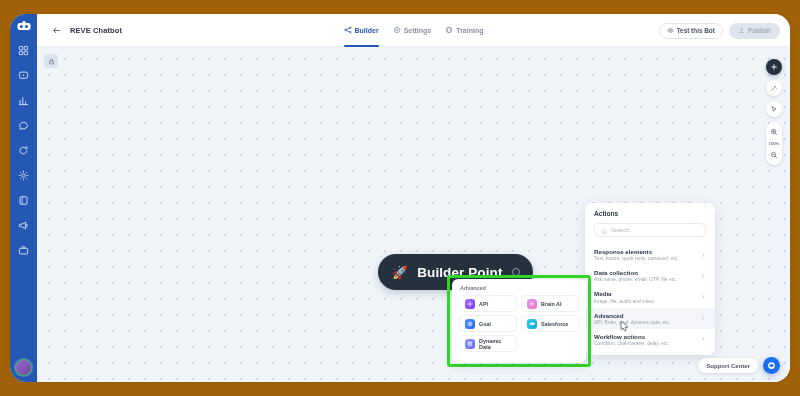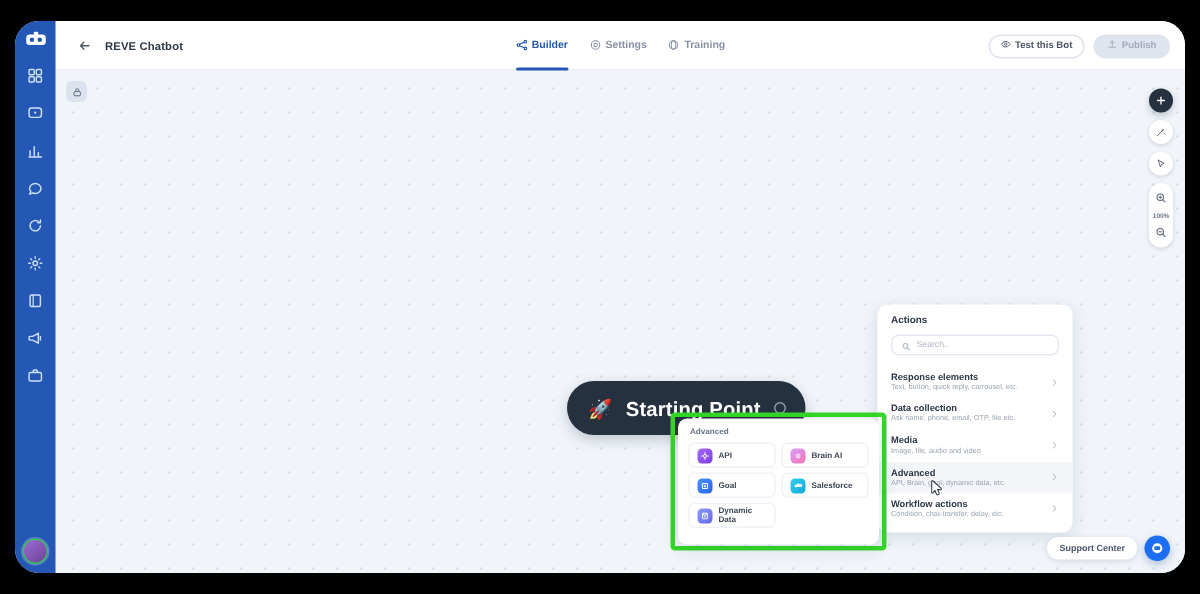--- a/index.html
+++ b/index.html
@@ -5,21 +5,21 @@
   * { box-sizing: border-box; margin: 0; padding: 0; }
   html, body {
     width: 800px; height: 396px;
     background: #ffffff;
     font-family: "Liberation Sans", sans-serif;
     overflow: hidden;
   }
   #app {
     position: relative;
     width: 800px; height: 396px;
-    background: #000000;
+    background: #a16207;
   }
 
   
   .window {
     position: absolute;
     left: 10px; top: 14px;
     width: 780px; height: 368px;
     border-radius: 16px;
     background: #f4f7fb;
     overflow: hidden;
@@ -440,21 +440,21 @@
 
       <div class="lock-chip">
         <svg width="7" height="7" viewBox="0 0 16 16" fill="none" stroke="currentColor" stroke-width="1.5">
           <rect x="3.2" y="7" width="9.6" height="6.4" rx="1.6"></rect>
           <path d="M5.5 7V5.2a2.5 2.5 0 0 1 5 0V7"></path>
         </svg>
       </div>
 
       <div class="start-node">
         <span class="start-rocket">🚀</span>
-        <span class="start-label">Starting Point</span>
+        <span class="start-label">Builder Point</span>
         <span class="start-dot"></span>
       </div>
 
       <div class="ctools">
         <div class="ct-add">
           <svg width="8" height="8" viewBox="0 0 16 16" fill="none" stroke="currentColor" stroke-width="1.8">
             <path d="M8 3.4v9.2M3.4 8h9.2" stroke-linecap="round"></path>
           </svg>
         </div>
         <div class="ct-btn">

